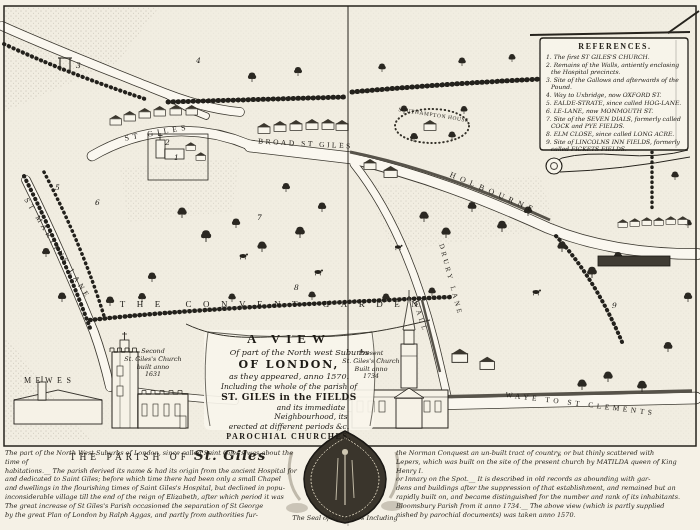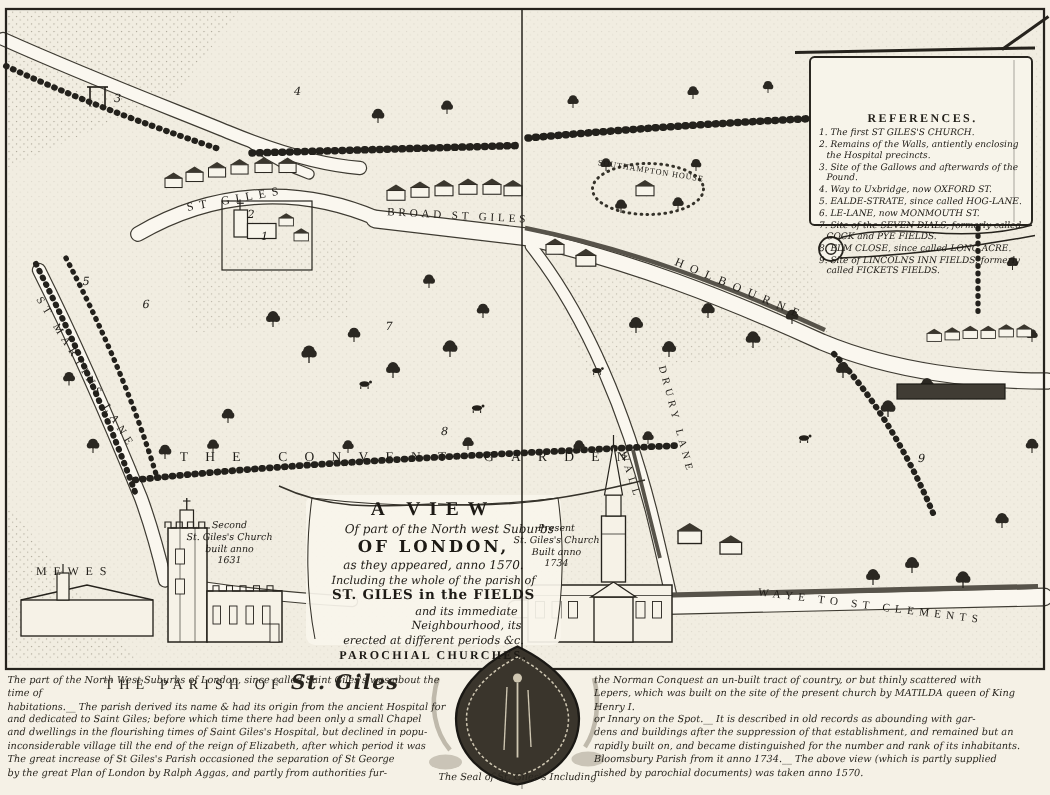--- a/index.html
+++ b/index.html
@@ -35,21 +35,21 @@
     font-style:italic; font-size:7.5px; color:#171511;
   }
 
   
   .refs{
     position:absolute; left:546px; top:42px; width:138px; z-index:3;
     font-family:"DejaVu Serif", serif;
   }
   .refs-title{
     text-align:center; font-weight:bold; font-size:8px;
-    letter-spacing:1.6px; margin-bottom:2px; font-family:"Liberation Serif", serif;margin-top:32px;
+    letter-spacing:1.6px; margin-bottom:2px; font-family:"Liberation Serif", serif;
   }
   .ref-item{
     font-style:italic; font-size:6px; line-height:7px;
     margin-bottom:1px; padding-left:5px; text-indent:-5px; color:#1d1a15;
   }
 
   
   .cartouche{
     position:absolute; left:206px; top:331px; width:166px; z-index:3; text-align:center;
     font-family:"DejaVu Serif", serif; color:#1d1a15;

